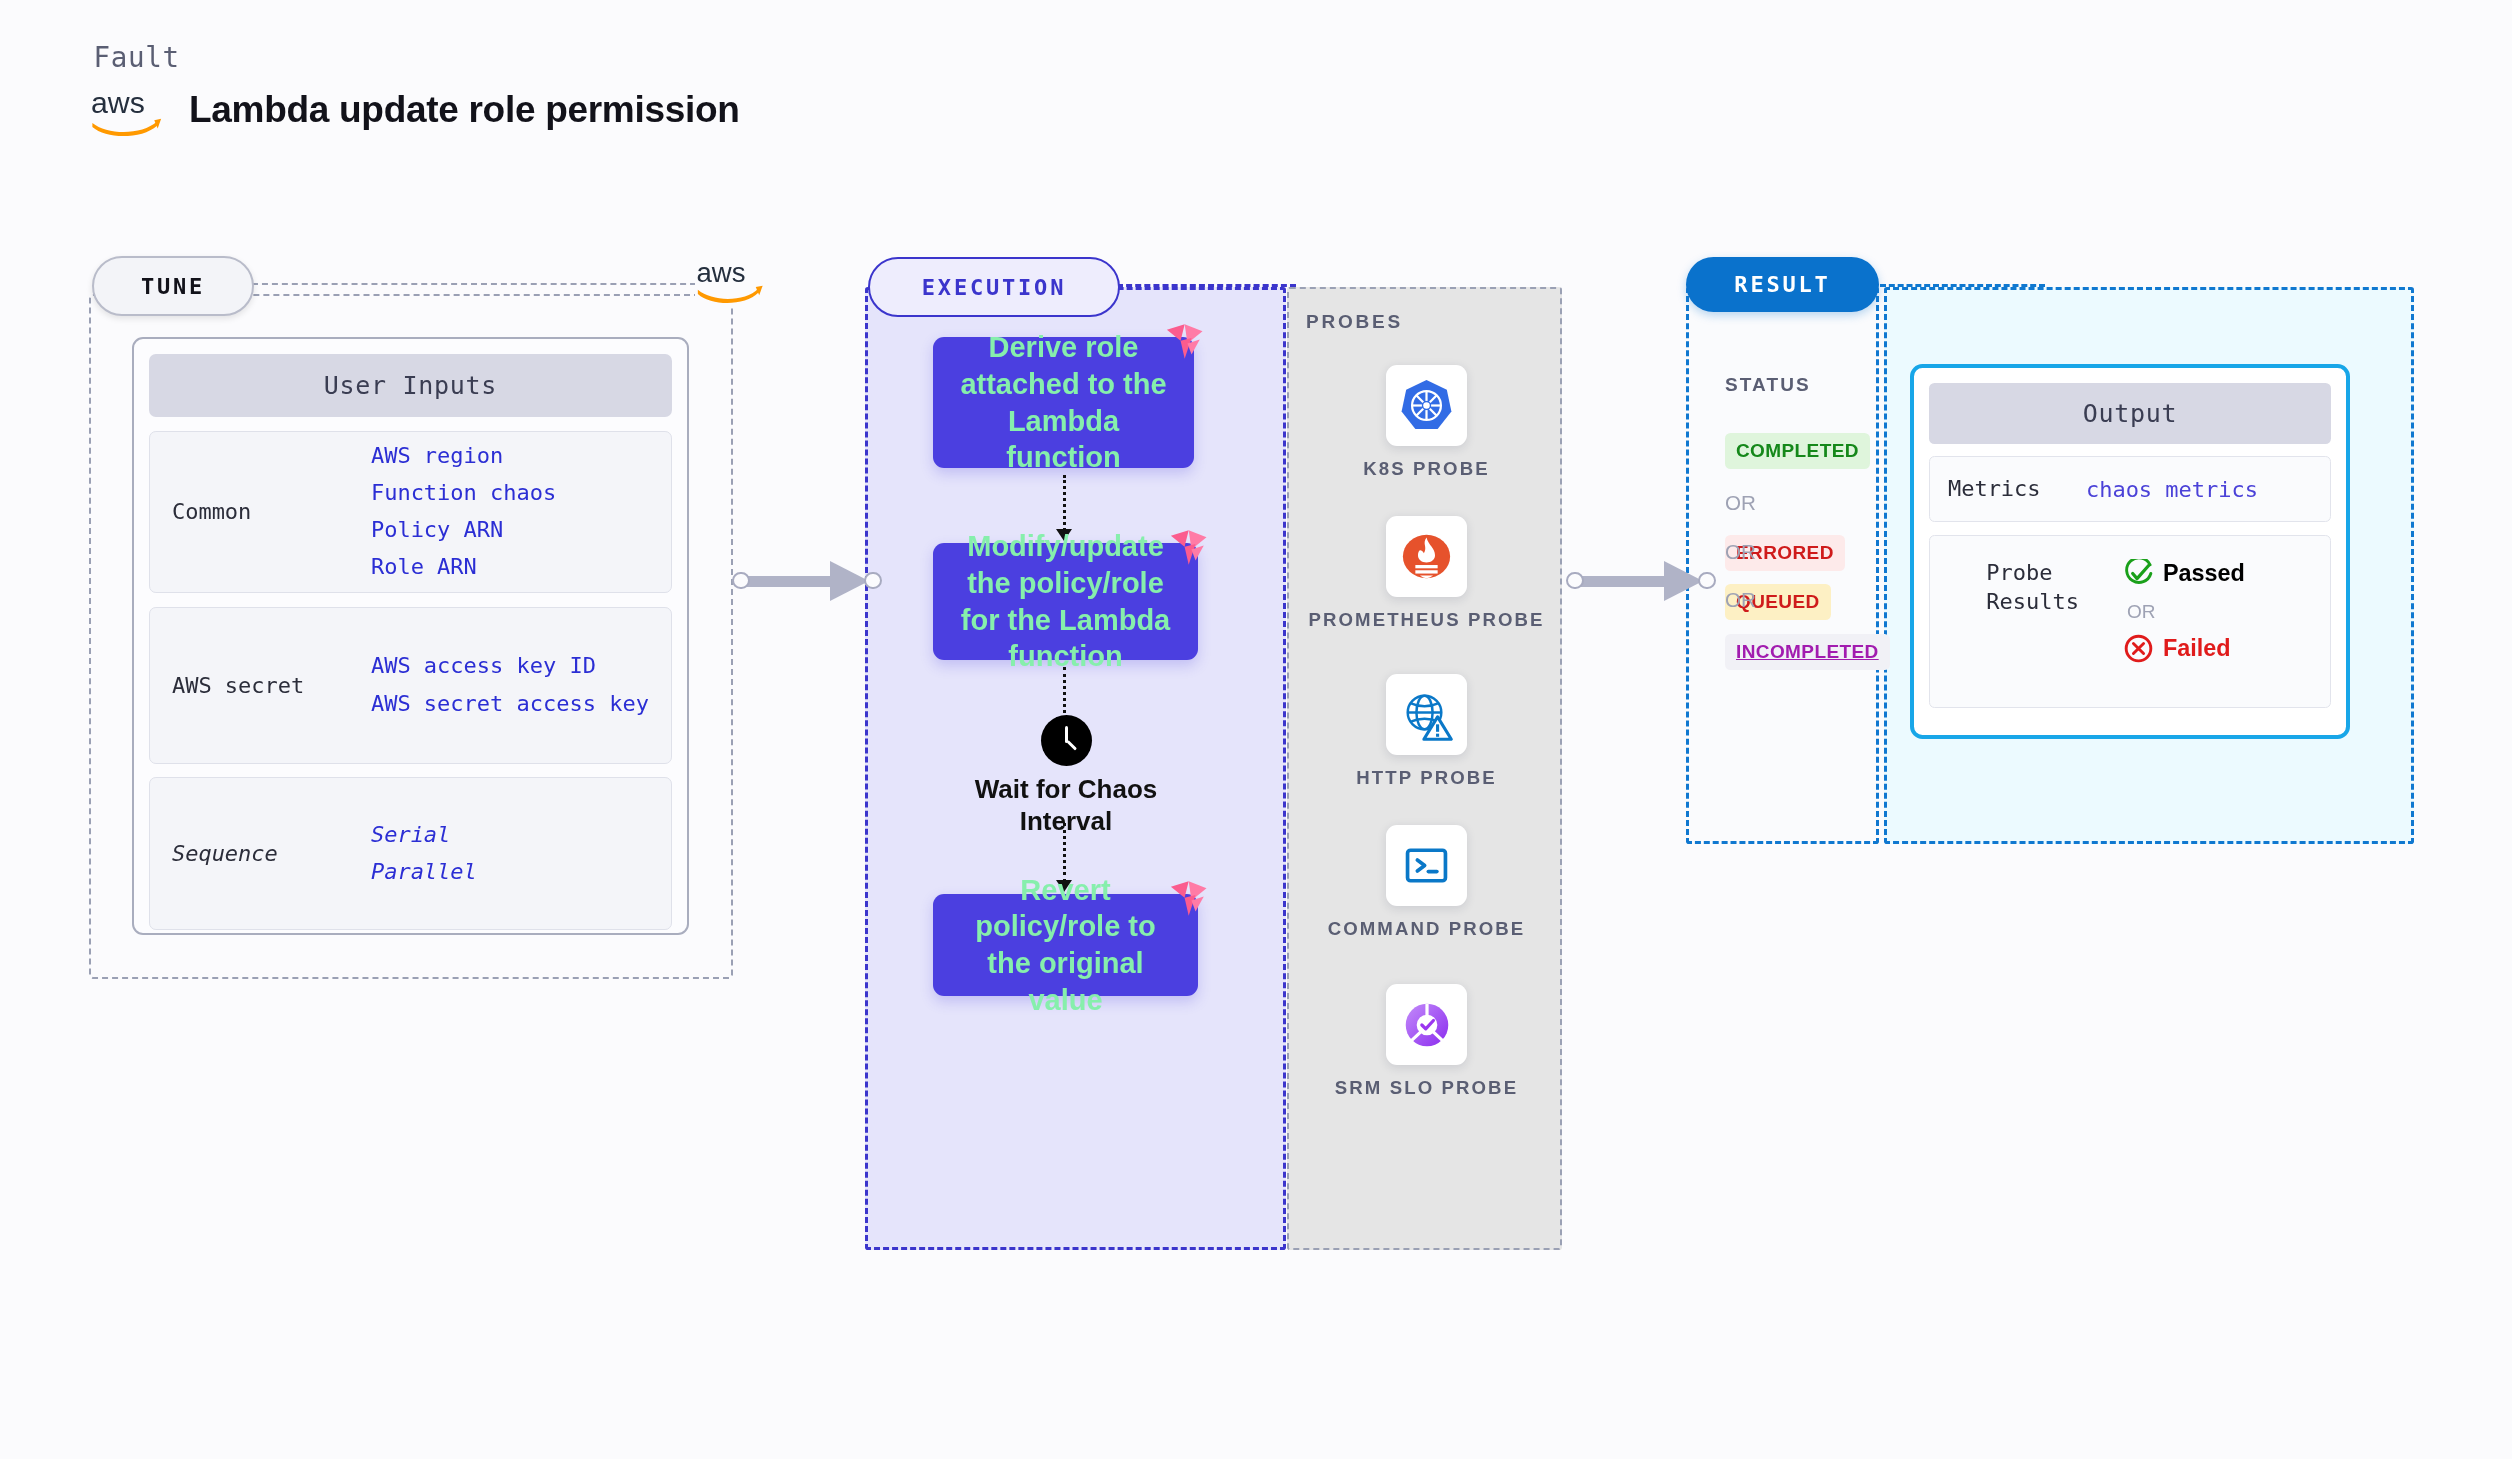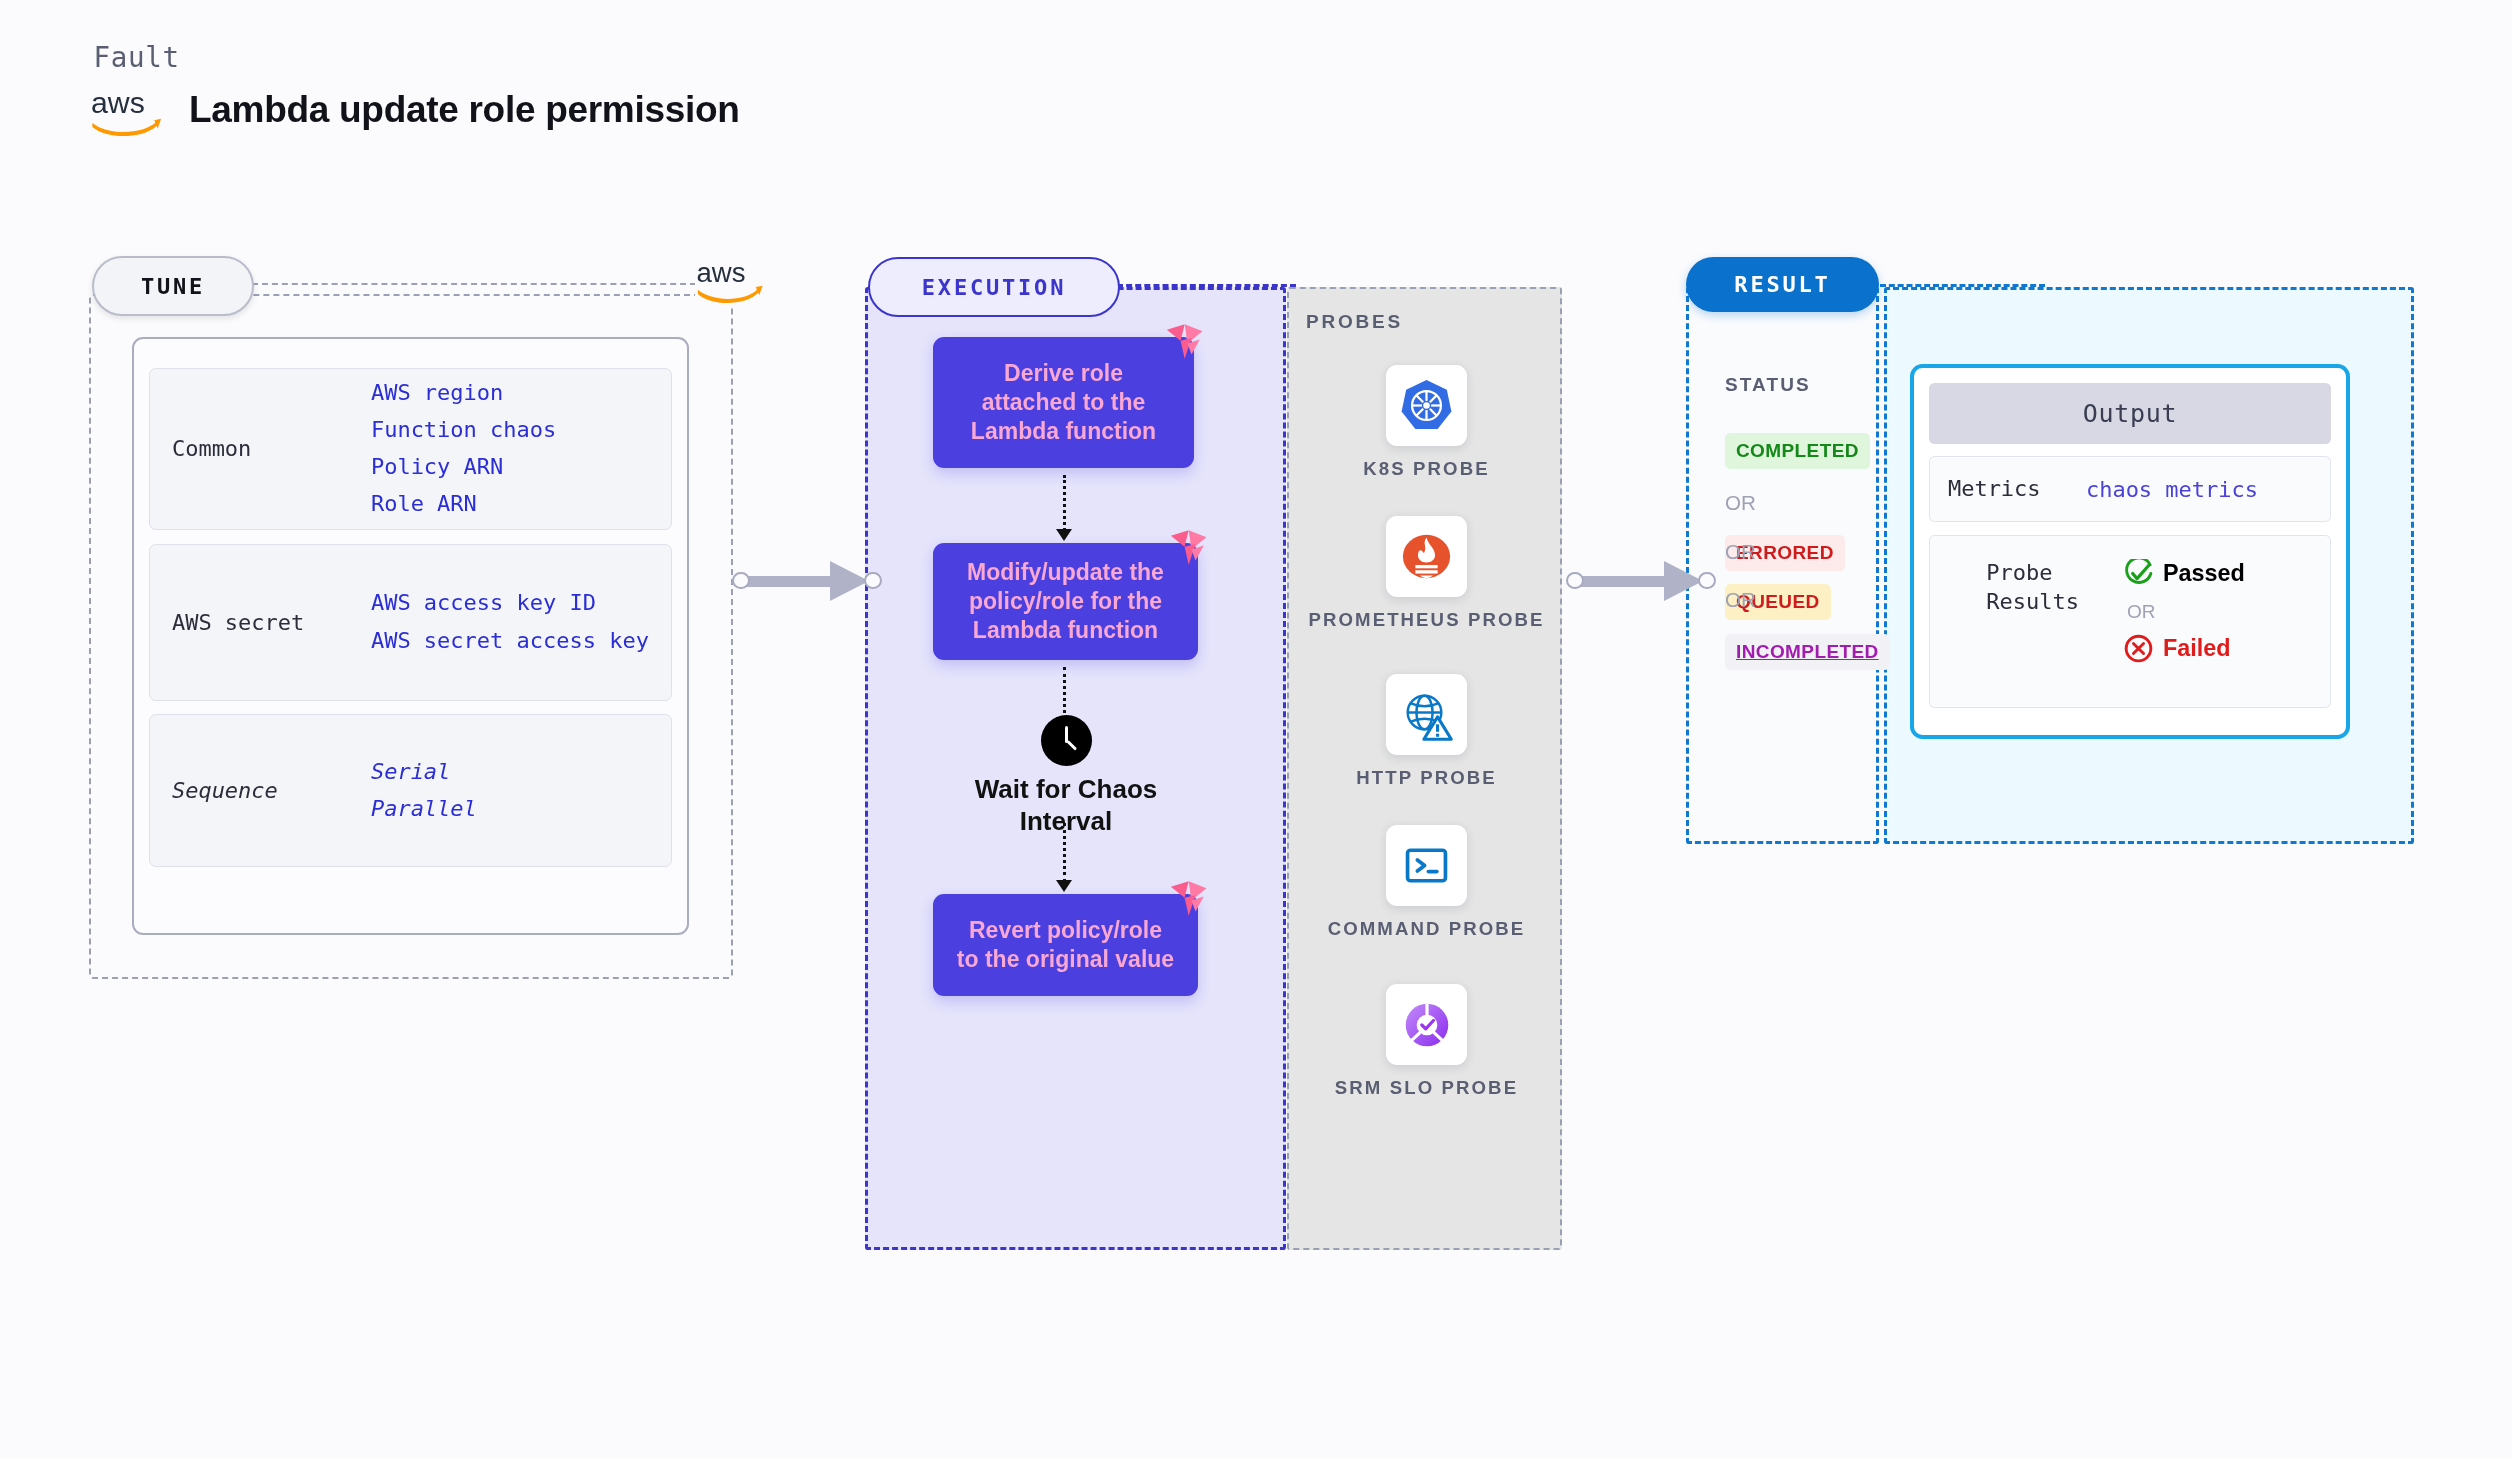--- a/index.html
+++ b/index.html
@@ -181,22 +181,22 @@
     left: 1117px; top: 284px;
     width: 179px; height: 0;
     border-top: 3.4px dashed #3b35cc;
     z-index: 10;
   }
 
   .exec-box {
     position: absolute;
     background: #4b3fe0;
     border-radius: 11px;
-    color: #f9a8d4;
-    font-size: 23px;
+    color: #86efac;
+    font-size: 29px;
     font-weight: bold;
     line-height: 1.26;
     display: flex;
     align-items: center;
     justify-content: center;
     text-align: center;
     box-sizing: border-box;
     padding: 0 22px;
     box-shadow: 0 5.5px 12.4px rgba(75,63,224,0.22);
   }
@@ -445,20 +445,21 @@
 <div id="aws-logo-tune">
   <svg viewBox="0 0 110 74" width="76" height="51">
     <text x="2" y="40" font-family="Liberation Sans, sans-serif" font-size="40" fill="#252f3e">aws</text>
     <path d="M4 52 C26 70, 72 70, 92 50 L92 56 C72 76, 24 76, 4 58 Z" fill="#ff9900"></path>
     <path d="M88 48 L98 46 L93 60 Z" fill="#ff9900"></path>
   </svg>
 </div>
 
 <div id="tune-panel">
   <div id="user-inputs-card">
+    <div id="user-inputs-header">User Inputs</div>
 
     <div class="input-group" id="group-common">
       <div class="input-group-label">Common</div>
       <div class="input-group-values">
         <div class="input-value">AWS region</div>
         <div class="input-value">Function chaos</div>
         <div class="input-value">Policy ARN</div>
         <div class="input-value">Role ARN</div>
       </div>
     </div>

